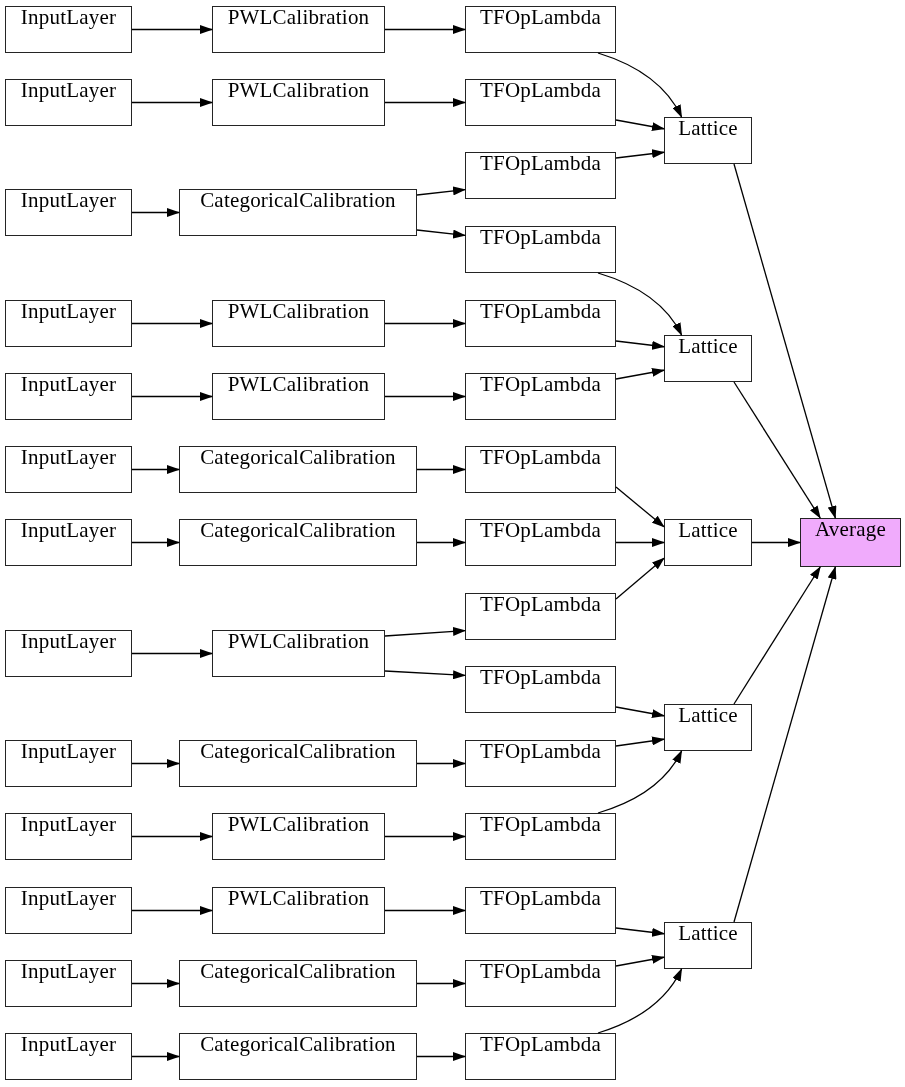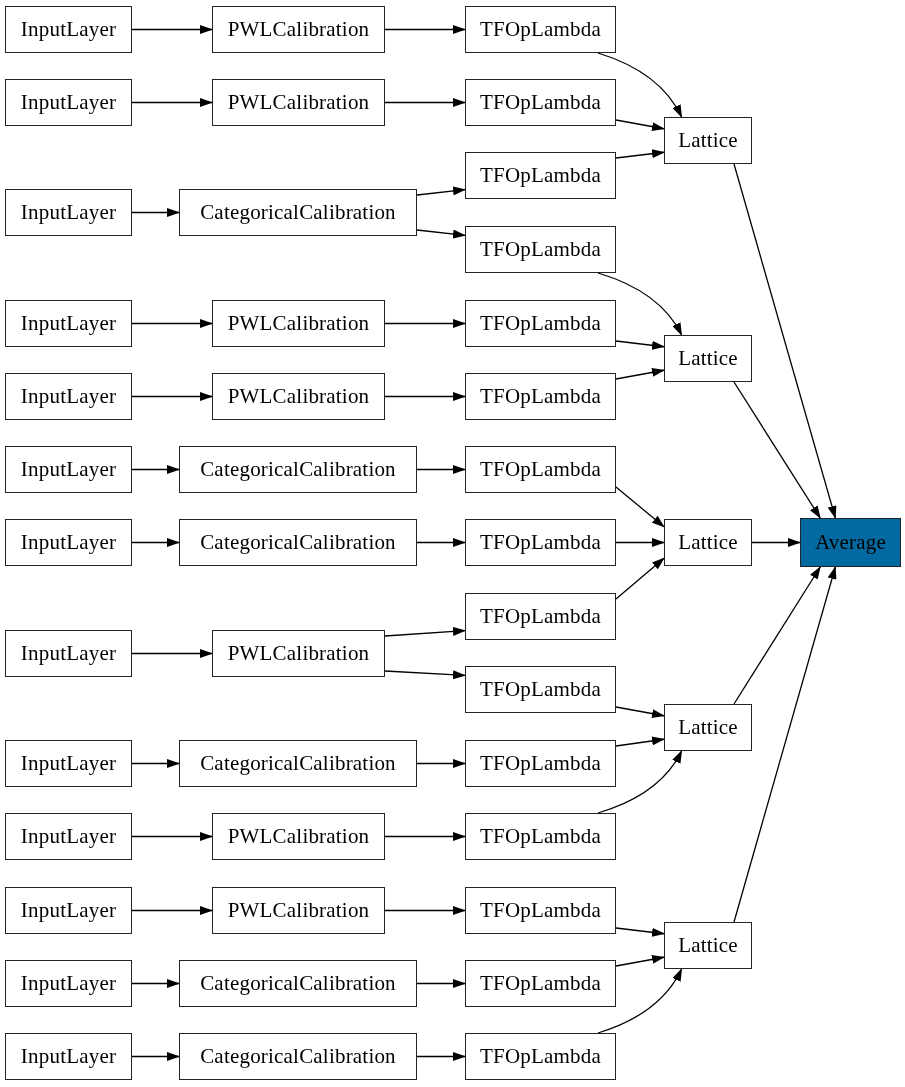--- a/index.html
+++ b/index.html
@@ -14,21 +14,20 @@
     background: #ffffff;
     font-family: "Liberation Serif", "DejaVu Serif", serif;
     overflow: hidden;
   }
   .node {
     position: absolute;
     box-sizing: border-box;
     background: #ffffff;
     border: 1.5px solid #242424;
     display: flex;
-    align-items: center;
     justify-content: center;
     z-index: 1;
   }
   .node-label {
     font-size: 21px;
     color: #000000;
     white-space: nowrap;
     line-height: 1;
     letter-spacing: 0.2px;
   }
@@ -235,16 +234,16 @@
     </div>
     <div class="node" style="left: 664px; top: 519px; width: 88px; height: 47px; background: rgb(255, 255, 255); border-color: rgb(36, 36, 36);">
       <span class="node-label" style="color: rgb(0, 0, 0);">Lattice</span>
     </div>
     <div class="node" style="left: 664px; top: 704px; width: 88px; height: 47px; background: rgb(255, 255, 255); border-color: rgb(36, 36, 36);">
       <span class="node-label" style="color: rgb(0, 0, 0);">Lattice</span>
     </div>
     <div class="node" style="left: 664px; top: 922px; width: 88px; height: 47px; background: rgb(255, 255, 255); border-color: rgb(36, 36, 36);">
       <span class="node-label" style="color: rgb(0, 0, 0);">Lattice</span>
     </div>
-    <div class="node" style="left: 800px; top: 518px; width: 101px; height: 49px; background: #0369a1; border-color: rgb(36, 36, 36);">
+    <div class="node" style="left: 800px; top: 518px; width: 101px; height: 49px; background: #f0abfc; border-color: rgb(36, 36, 36);">
       <span class="node-label" style="color: rgb(0, 0, 0);">Average</span>
     </div>
   </div>
 
 </body></html>

